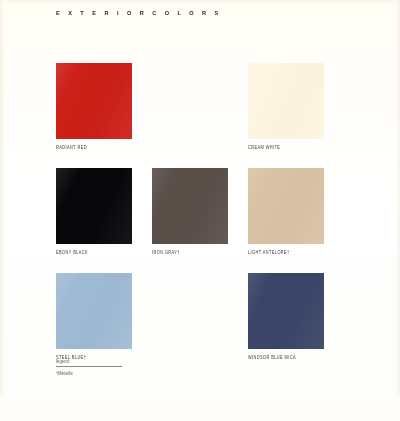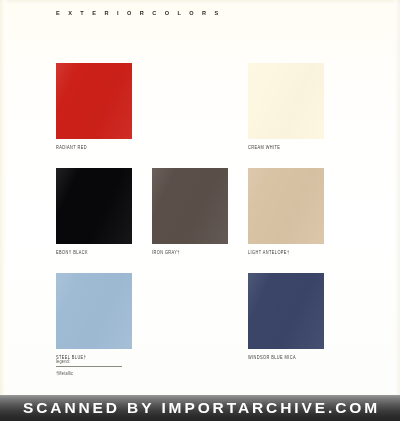--- a/index.html
+++ b/index.html
@@ -256,17 +256,14 @@
         </div>
       </div>
     </div>
 
   <div id="legend">
     <div id="legend-title">legend:</div>
     <div id="legend-rule"></div>
     <div id="legend-metallic">†Metallic</div>
   </div>
 
-  <div id="banner">
-    <div id="banner-text">SCANNED BY IMPORTARCHIVE.COM</div>
-  </div>
 
 </div>
 
 </body></html>

